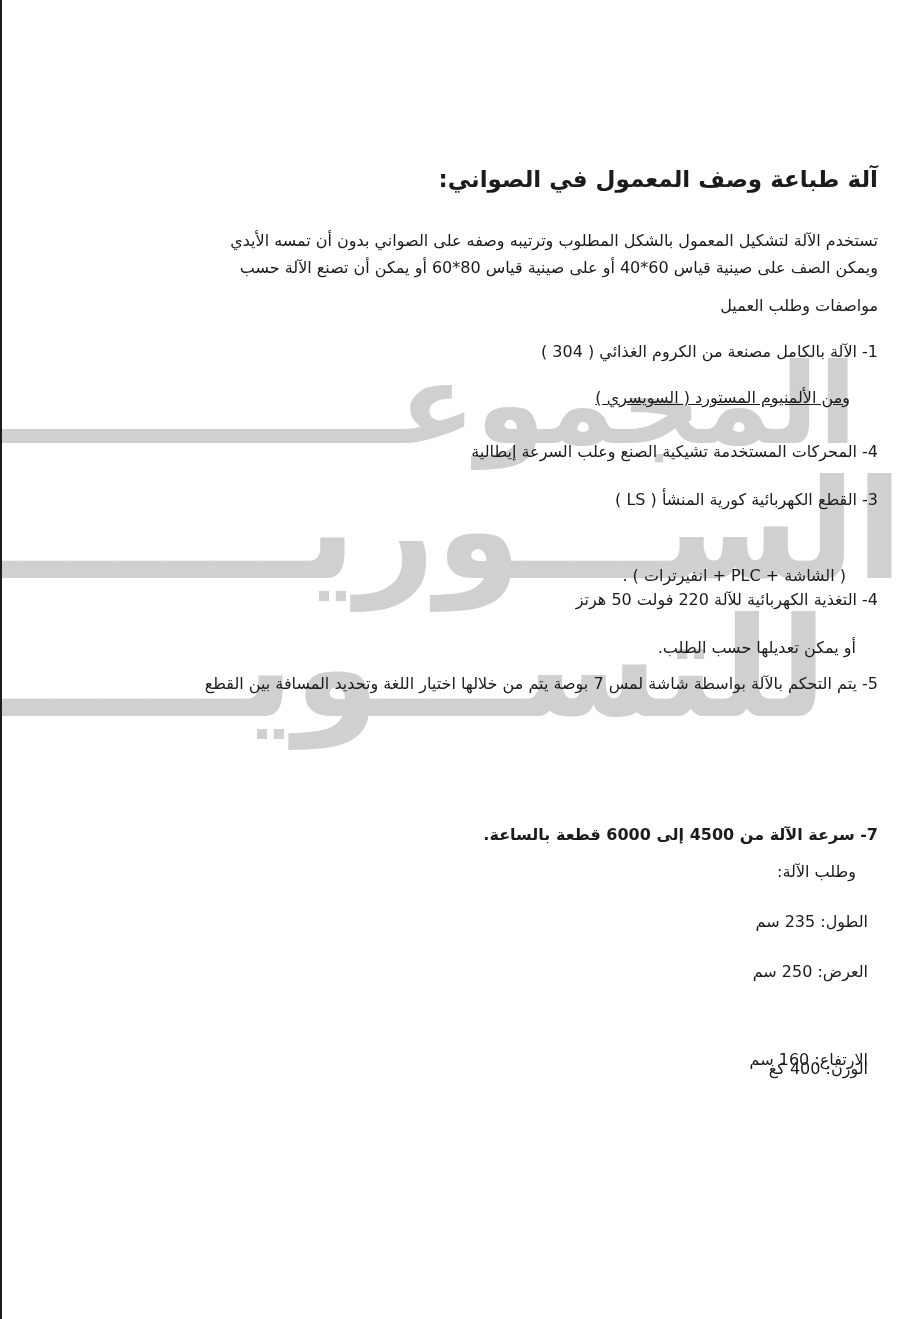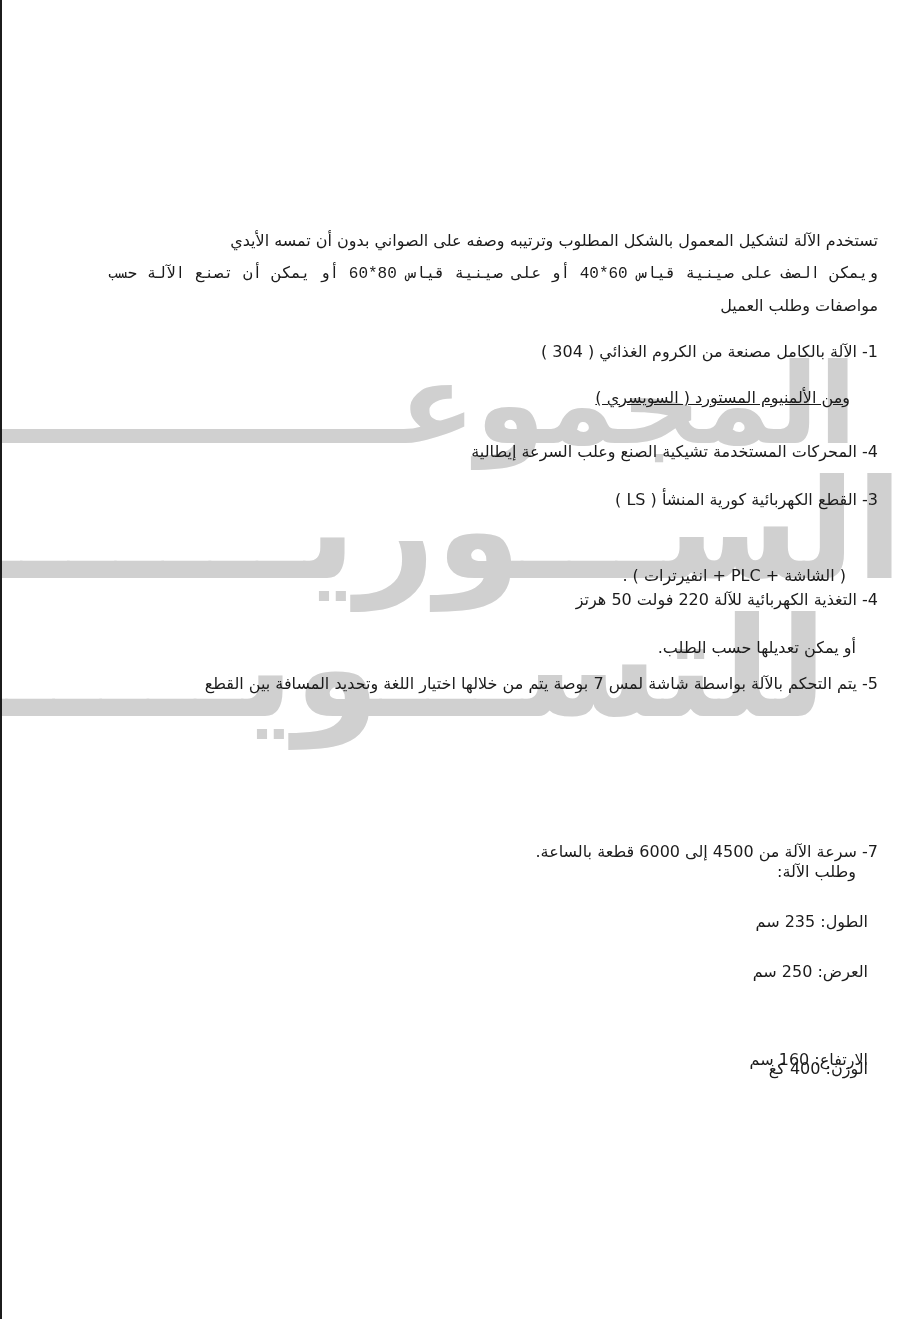--- a/index.html
+++ b/index.html
@@ -58,40 +58,41 @@
 <body>
 
 <div class="page">
 
   <div class="edge-line"></div>
 
   <div class="wm wm1" style="color: rgb(208, 208, 208);">المجموعـــــــــــة</div>
   <div class="wm wm2" style="color: rgb(208, 208, 208);">الســـوريـــــــــــة</div>
   <div class="wm wm3" style="color: rgb(208, 208, 208);">للتســـويــــــــق</div>
 
+  <div class="ln title" style="top:164px; right:27px;">آلة طباعة وصف المعمول في الصواني:</div>
 
   <div class="ln" style="top:227px; right:27px;">تستخدم الآلة لتشكيل المعمول بالشكل المطلوب وترتيبه وصفه على الصواني بدون أن تمسه الأيدي</div>
-  <div class="ln" style="top:260px; right:27px;font-family:Liberation Mono, monospace;">ويمكن الصف على صينية قياس 60*40 أو على صينية قياس 80*60 أو يمكن أن تصنع الآلة حسب</div>
+  <div class="ln" style="top:254px; right:27px;">ويمكن الصف على صينية قياس 60*40 أو على صينية قياس 80*60 أو يمكن أن تصنع الآلة حسب</div>
   <div class="ln" style="top:292px; right:27px;">مواصفات وطلب العميل</div>
 
   <div class="ln" style="top:338px; right:27px;">1- الآلة بالكامل مصنعة من الكروم الغذائي ( 304 )</div>
   <div class="ln" style="top:384px; right:55px;text-decoration:underline;">ومن الألمنيوم المستورد ( السويسري )</div>
 
   <div class="ln" style="top:438px; right:27px;">4- المحركات المستخدمة تشيكية الصنع وعلب السرعة إيطالية</div>
 
   <div class="ln" style="top:486px; right:27px;">3- القطع الكهربائية كورية المنشأ ( LS )</div>
   <div class="ln" style="top:534px; right:59px;margin-top:28px;">( الشاشة + PLC + انفيرترات ) .</div>
 
   <div class="ln" style="top:586px; right:27px;">4- التغذية الكهربائية للآلة 220 فولت 50 هرتز</div>
   <div class="ln" style="top:634px; right:49px;">أو يمكن تعديلها حسب الطلب.</div>
 
   <div class="ln" style="top:670px; right:27px;">5- يتم التحكم بالآلة بواسطة شاشة لمس 7 بوصة يتم من خلالها اختيار اللغة وتحديد المسافة بين القطع</div>
 
 
-  <div class="ln" style="top:838px; right:27px;">7- سرعة الآلة من 4500 إلى 6000 قطعة بالساعة.</div>
+  <div class="ln" style="top:821px; right:27px;font-weight:bold;">7- سرعة الآلة من 4500 إلى 6000 قطعة بالساعة.</div>
 
   <div class="ln" style="top:858px; right:49px;">وطلب الآلة:</div>
   <div class="ln" style="top:908px; right:37px;">الطول: 235 سم</div>
   <div class="ln" style="top:958px; right:37px;">العرض: 250 سم</div>
   <div class="ln" style="top:1046px; right:37px;">الارتفاع: 160 سم</div>
   <div class="ln" style="top:1055px; right:37px;">الوزن: 400 كغ</div>
 
 </div>
 
 </body></html>

